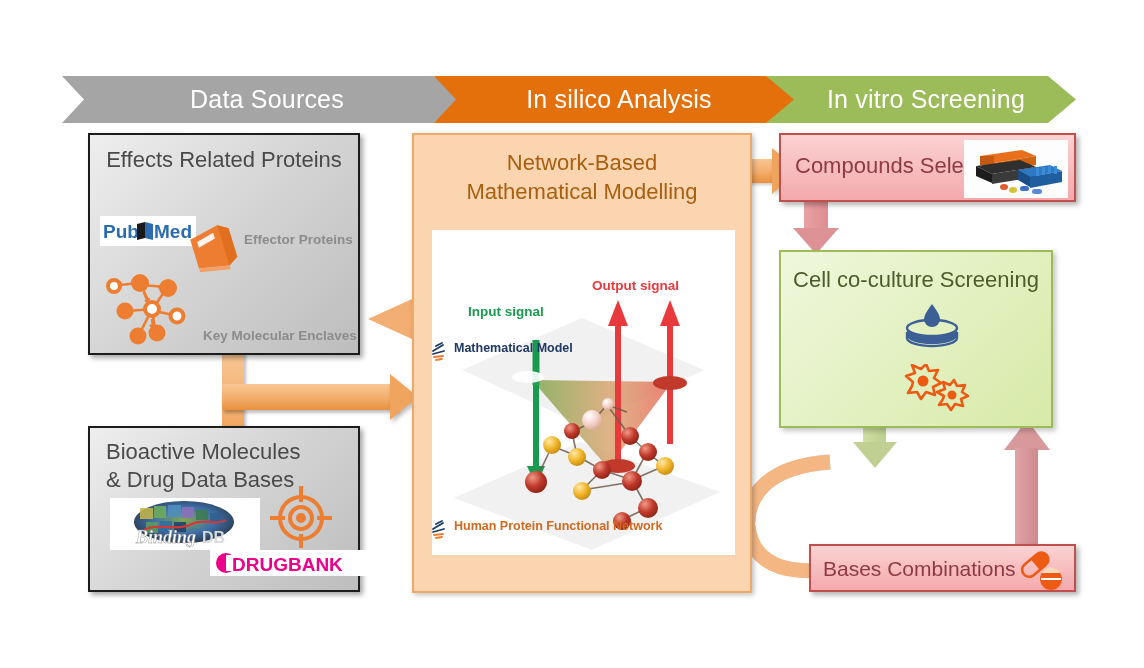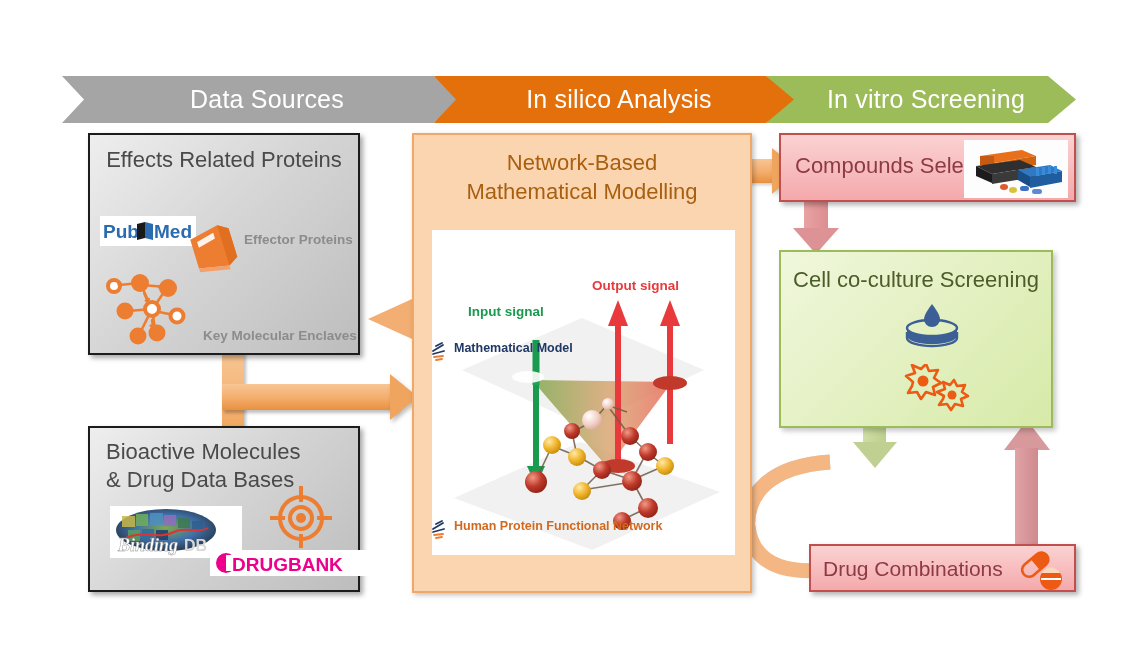--- a/index.html
+++ b/index.html
@@ -191,21 +191,21 @@
 
     <div class="small-grey" style="position:absolute;left:78px;top:193px;margin-left:35px;">Key Molecular Enclaves</div>
   </div>
 
   <div class="panel grey-box" style="left:88px;top:426px;width:272px;height:166px;">
     <div class="grey-title" style="padding:10px 0 0 16px;">
       <div>Bioactive Molecules</div>
       <div>&amp; Drug Data Bases</div>
     </div>
 
-    <div style="position:absolute;left:20px;top:78px;width:132px;height:52px;background:#fff;overflow:hidden;">
+    <div style="position:absolute;left:20px;top:70px;width:132px;height:52px;background:#fff;overflow:hidden;padding-left:18px;">
       <svg width="112" height="52" viewBox="0 0 112 52">
         <defs>
           <radialGradient id="bdbg" cx="50%" cy="45%" r="70%">
             <stop offset="0%" stop-color="#7ea84f"></stop>
             <stop offset="45%" stop-color="#3f6fa8"></stop>
             <stop offset="100%" stop-color="#1a1a1a"></stop>
           </radialGradient>
         </defs>
         <rect width="112" height="52" fill="#fff"></rect>
         <ellipse cx="56" cy="24" rx="50" ry="21" fill="url(#bdbg)"></ellipse>
@@ -407,21 +407,21 @@
         <path d="M10,18 L3,12 L12,9 L9,1 L18,5 L23,0 L26,7 L35,6 L31,14 L38,19 L30,23 L32,31 L23,28 L18,35 L14,28 L5,29 L9,22 Z"></path>
         <path d="M41,32 L34,28 L42,25 L40,18 L47,21 L51,16 L54,22 L62,21 L59,28 L65,32 L58,35 L60,42 L52,40 L48,46 L44,40 L36,41 L40,35 Z"></path>
       </g>
       <circle cx="20" cy="17" r="5.5" fill="#ec5a13"></circle>
       <circle cx="49" cy="31" r="4.5" fill="#ec5a13"></circle>
     </svg>
   </div>
 
 
   <div class="panel pink-box" style="left:809px;top:544px;width:267px;height:48px;">
-    <div class="lbl-md" style="position:absolute;left:12px;top:11px;">Drug Combinations</div>
+    <div class="lbl-md" style="position:absolute;left:12px;top:11px;">Bases Combinations</div>
     <svg class="sideicon" style="left:207px;top:4px;" width="46" height="40" viewBox="0 0 46 40">
       <g transform="rotate(-40 18 14)">
         <rect x="2" y="7" width="30" height="14" rx="7" fill="none" stroke="#ec5a13" stroke-width="2.6"></rect>
         <path d="M17,7 L25,7 a7,7 0 0,1 0,14 L17,21 Z" fill="#ec5a13"></path>
       </g>
       <g transform="translate(22,18)">
         <circle cx="11" cy="11" r="11" fill="#ec5a13"></circle>
         <path d="M1.5,5 a11,11 0 0,1 19,0 Z" fill="#fbd7bd"></path>
         <line x1="1" y1="11" x2="21" y2="11" stroke="#fff" stroke-width="2"></line>
       </g>

